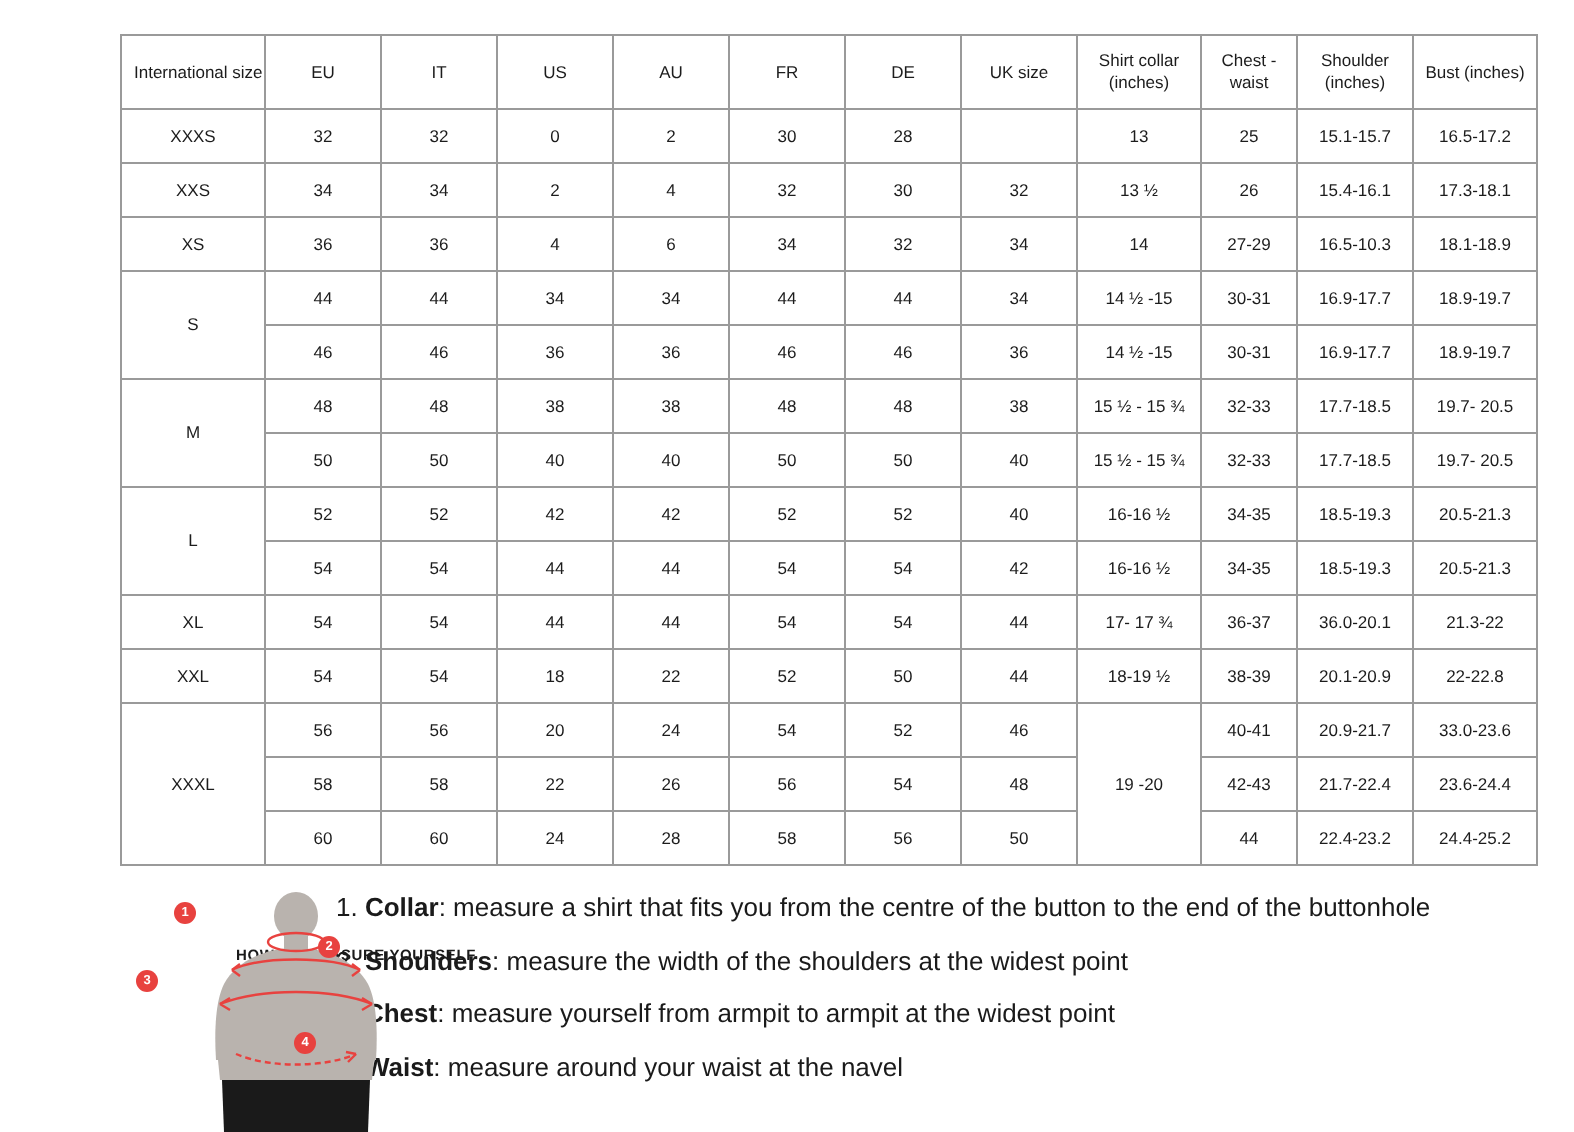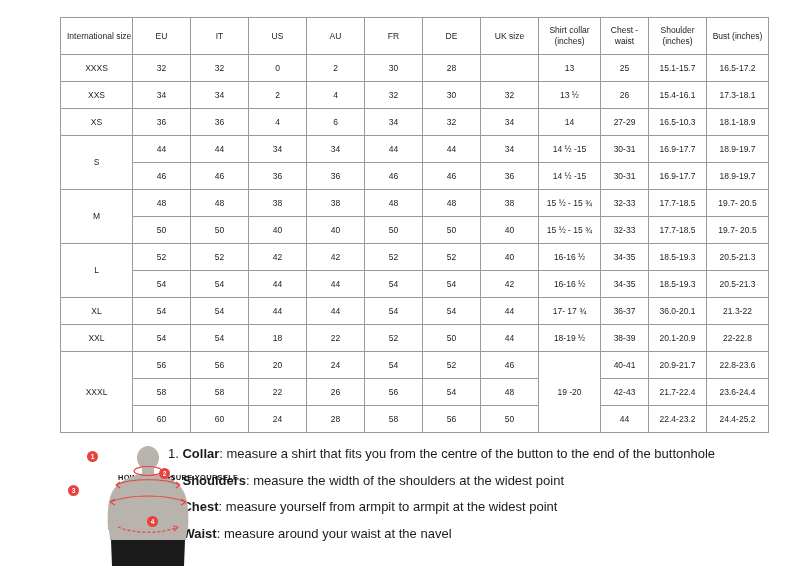--- a/index.html
+++ b/index.html
@@ -305,21 +305,21 @@
           <td>56</td>
           <td>56</td>
           <td>20</td>
           <td>24</td>
           <td>54</td>
           <td>52</td>
           <td>46</td>
           <td rowspan="3">19 -20</td>
           <td>40-41</td>
           <td>20.9-21.7</td>
-          <td>22.8-23.6</td>
+          <td>33.0-23.6</td>
         </tr>
         <tr>
           <td>58</td>
           <td>58</td>
           <td>22</td>
           <td>26</td>
           <td>56</td>
           <td>54</td>
           <td>48</td>
           <td>42-43</td>

